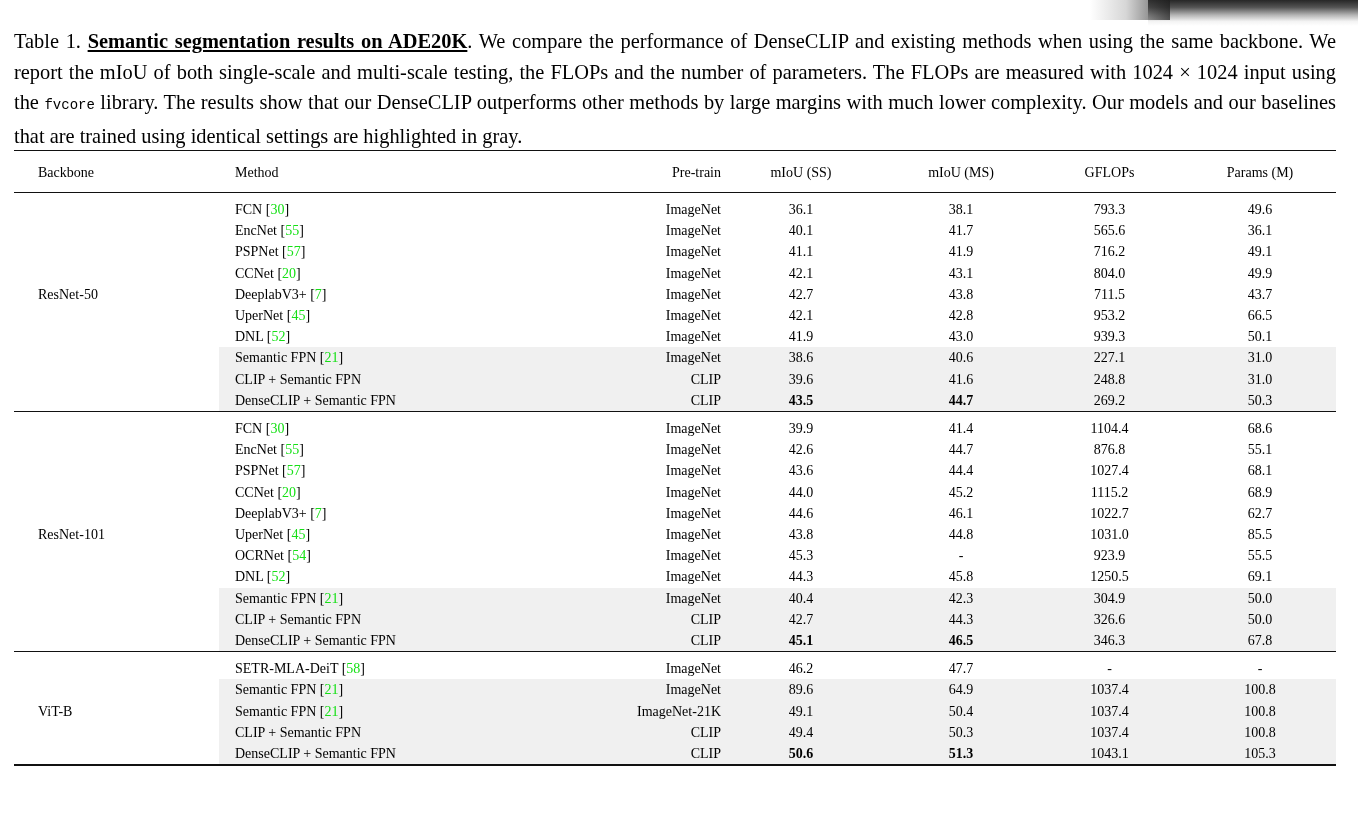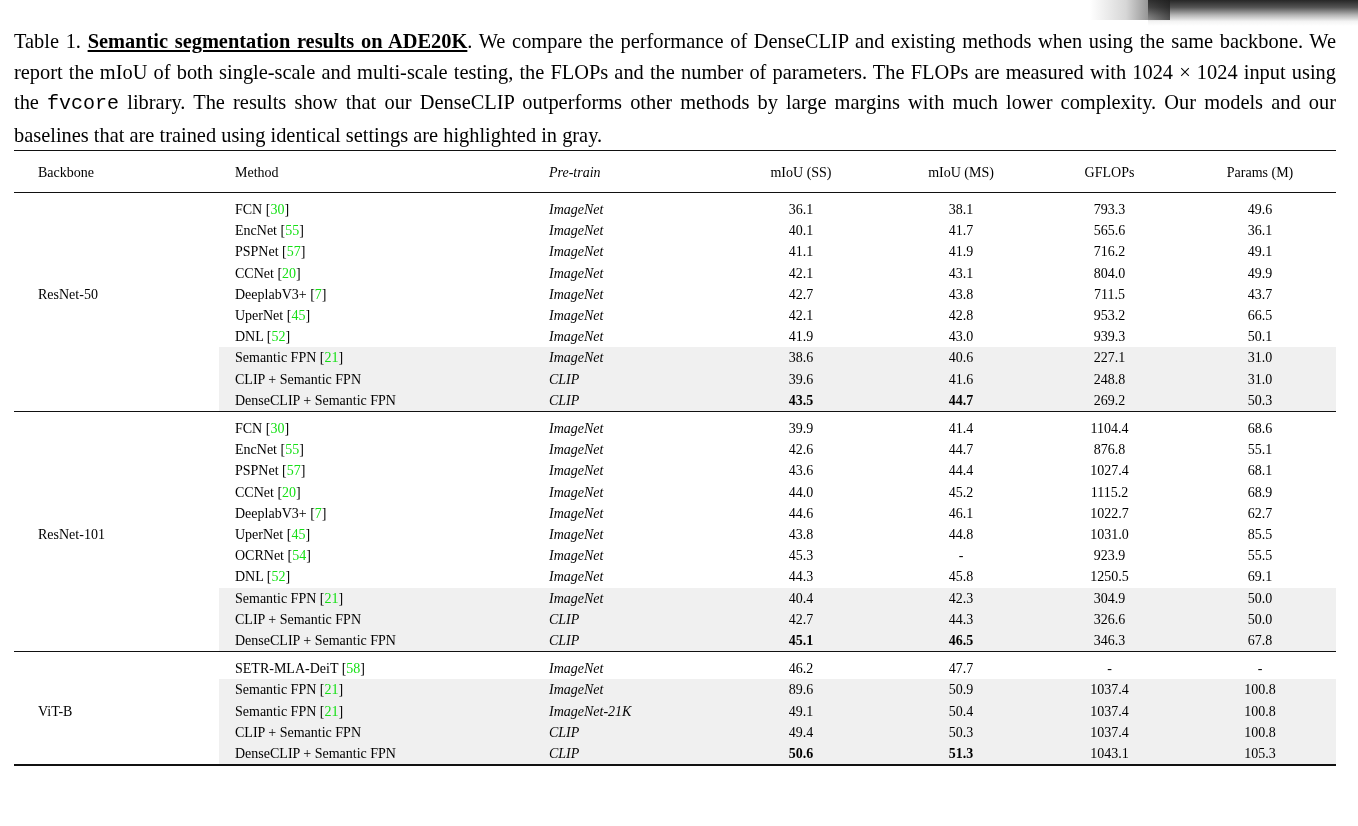--- a/index.html
+++ b/index.html
@@ -52,21 +52,21 @@
     top: 26px;
     width: 1322px;
     font-size: 20.4px;
     line-height: 30.5px;
     text-align: justify;
     text-justify: inter-word;
   }
   .caption b { font-weight: bold; text-decoration: underline; }
   .mono {
     font-family: "Liberation Mono", "DejaVu Sans Mono", monospace;
-    font-size: 20px;
+    font-size: 14px;
   }
 
   
   .table-wrap {
     position: absolute;
     left: 14px;
     top: 150px;
     width: 1322px;
   }
   table.results {
@@ -96,21 +96,21 @@
   
   tr.rule-top    > td { border-top: 1.6px solid #111; height: 5px; line-height: 5px; }
   thead tr.hdr   > th { padding: 3px 0 5px 0; height: 28px; }
   tr.rule-hdr    > td { border-top: 1.6px solid #111; height: 6px; line-height: 6px; }
   tr.rule-mid    > td { border-top: 1.6px solid #111; height: 6px; line-height: 6px; }
   tr.rule-bottom > td { border-top: 2.4px solid #111; height: 6px; line-height: 6px; }
 
   
   .cell-backbone { text-align: left;  padding-left: 24px !important; white-space: nowrap; }
   .cell-method   { text-align: left;  padding-left: 16px !important; white-space: nowrap; }
-  .cell-pretrain { text-align: left;  padding-left: 8px  !important; white-space: nowrap; font-style: italic; }
+  .cell-pretrain { text-align: right;  padding-left: 8px  !important; white-space: nowrap; }
   .cell-num      { text-align: center; white-space: nowrap; }
   .cell-num.gflops { padding-right: 18px !important; }
   .cell-num.params { padding-right: 12px !important; }
 
   
   tr.hl > td.cell-method,
   tr.hl > td.cell-pretrain,
   tr.hl > td.cell-num { background: #f0f0f0; }
 
   b.bold-num { font-weight: bold; }
@@ -357,21 +357,21 @@
           <td class="cell-num">46.2</td>
           <td class="cell-num">47.7</td>
           <td class="cell-num gflops">-</td>
           <td class="cell-num params">-</td>
         </tr>
         <tr class="hl">
           <td class="cell-backbone">&nbsp;</td>
           <td class="cell-method"><span>Semantic FPN</span> [<span class="cite">21</span>]</td>
           <td class="cell-pretrain">ImageNet</td>
           <td class="cell-num">89.6</td>
-          <td class="cell-num">50.9</td>
+          <td class="cell-num">64.9</td>
           <td class="cell-num gflops">1037.4</td>
           <td class="cell-num params">100.8</td>
         </tr>
         <tr class="hl">
           <td class="cell-backbone" rowspan="1">ViT-B</td>
           <td class="cell-method"><span>Semantic FPN</span> [<span class="cite">21</span>]</td>
           <td class="cell-pretrain">ImageNet-21K</td>
           <td class="cell-num">49.1</td>
           <td class="cell-num">50.4</td>
           <td class="cell-num gflops">1037.4</td>

